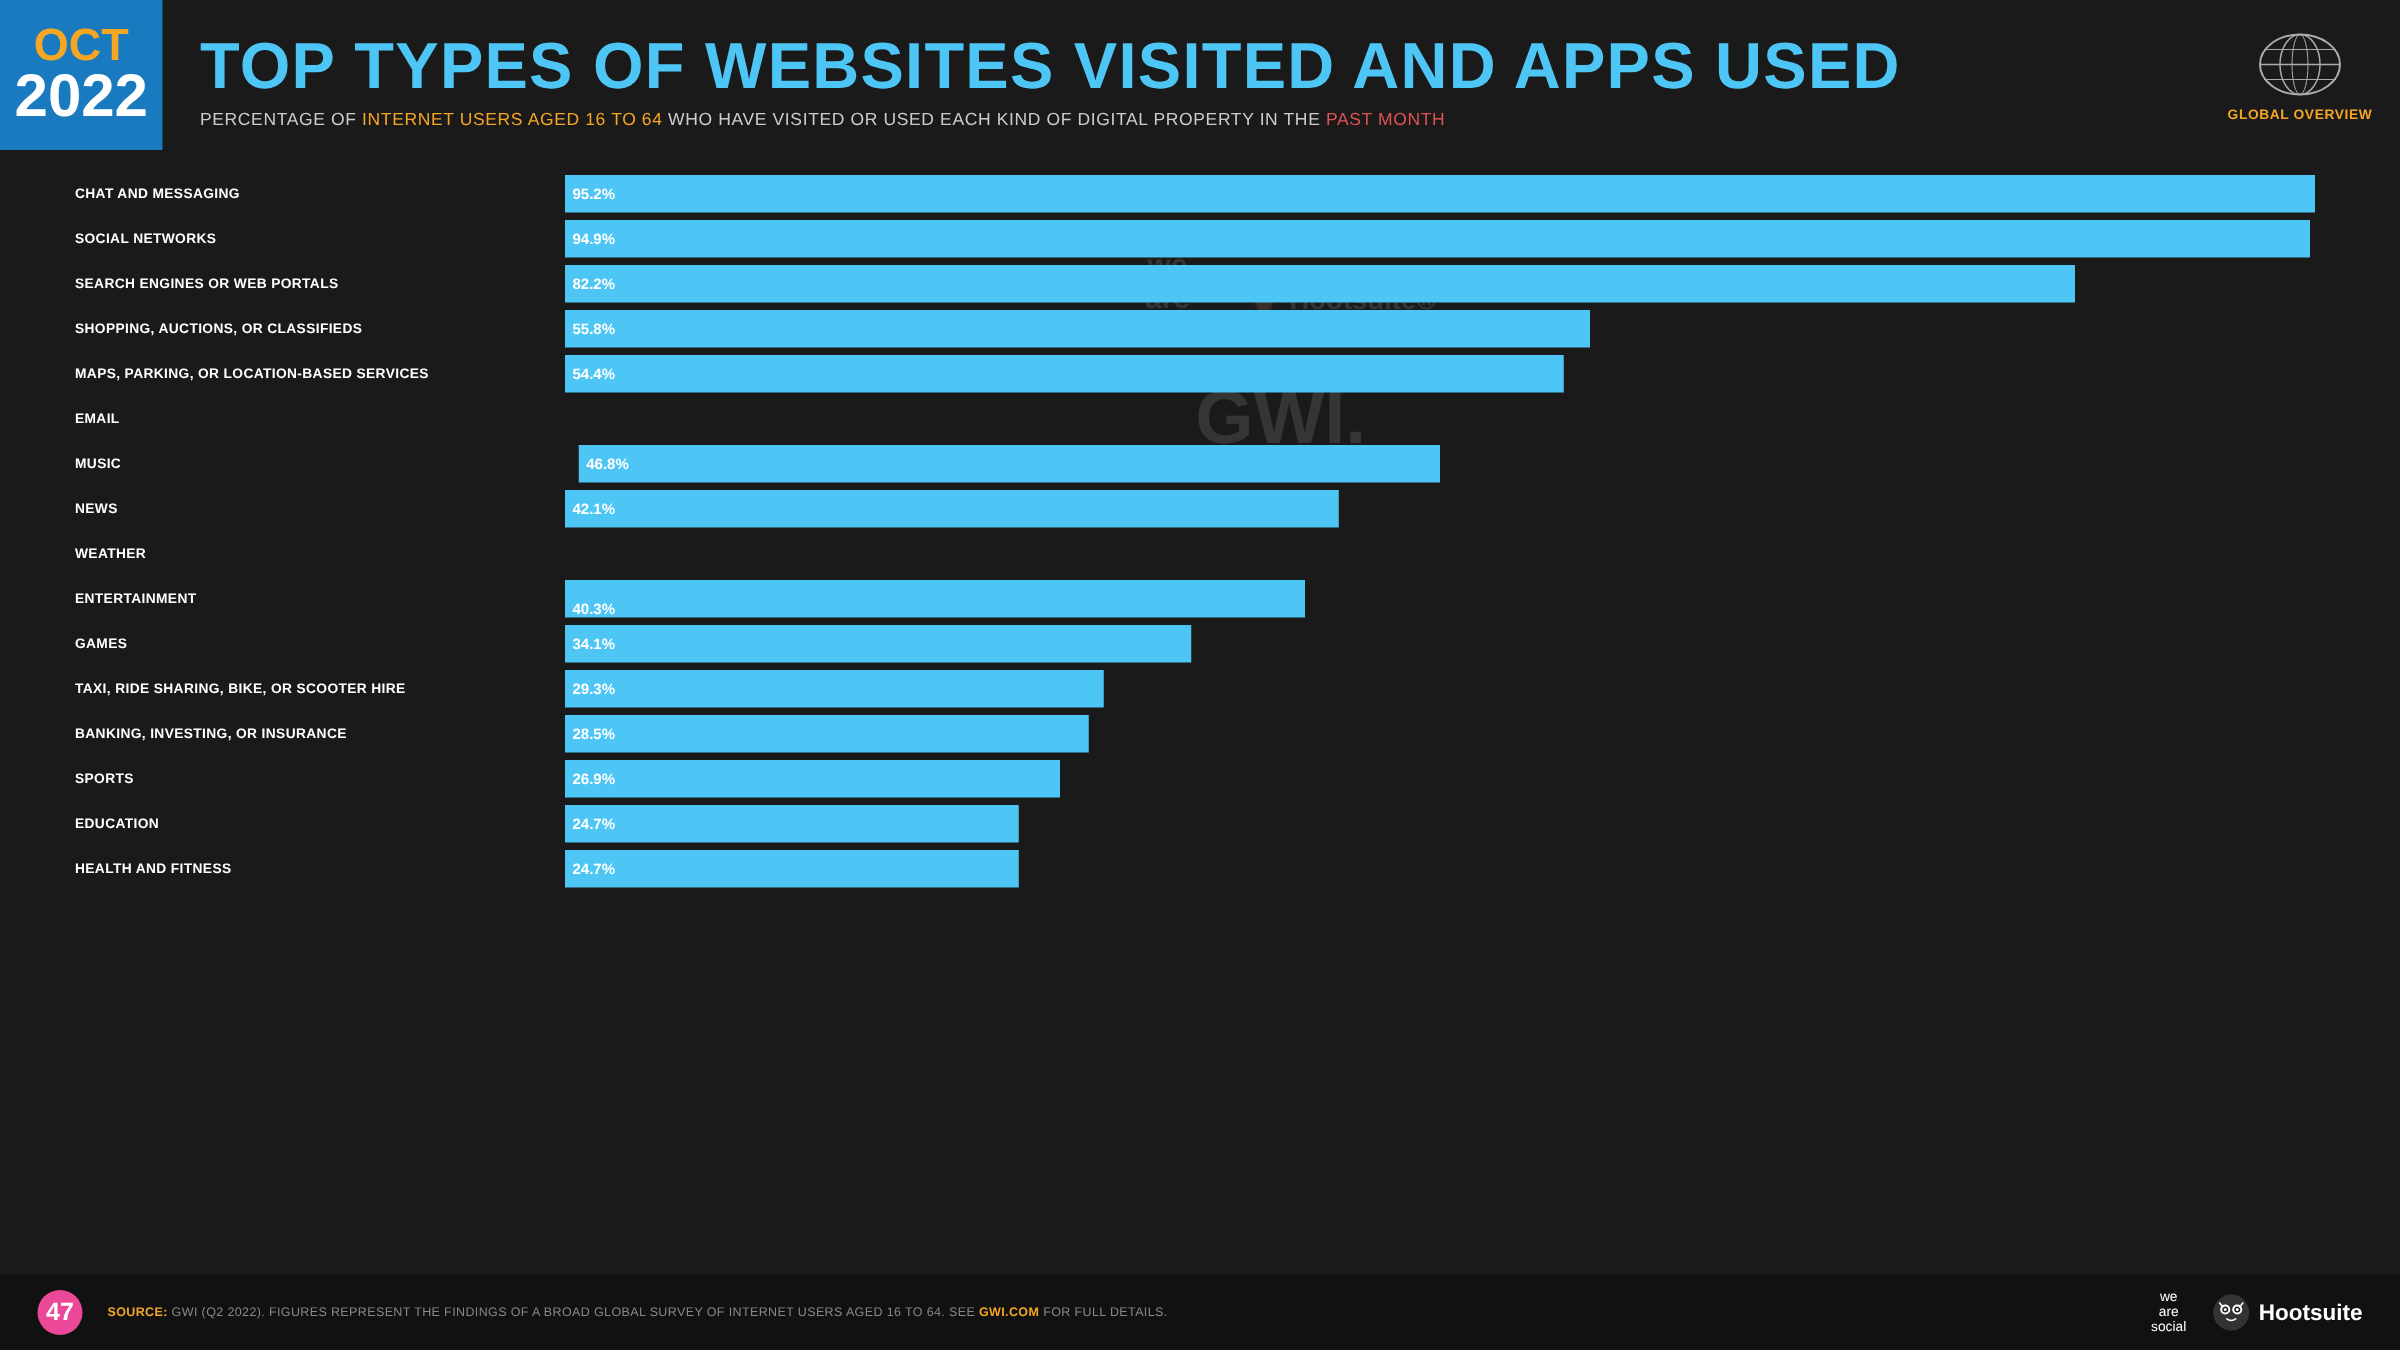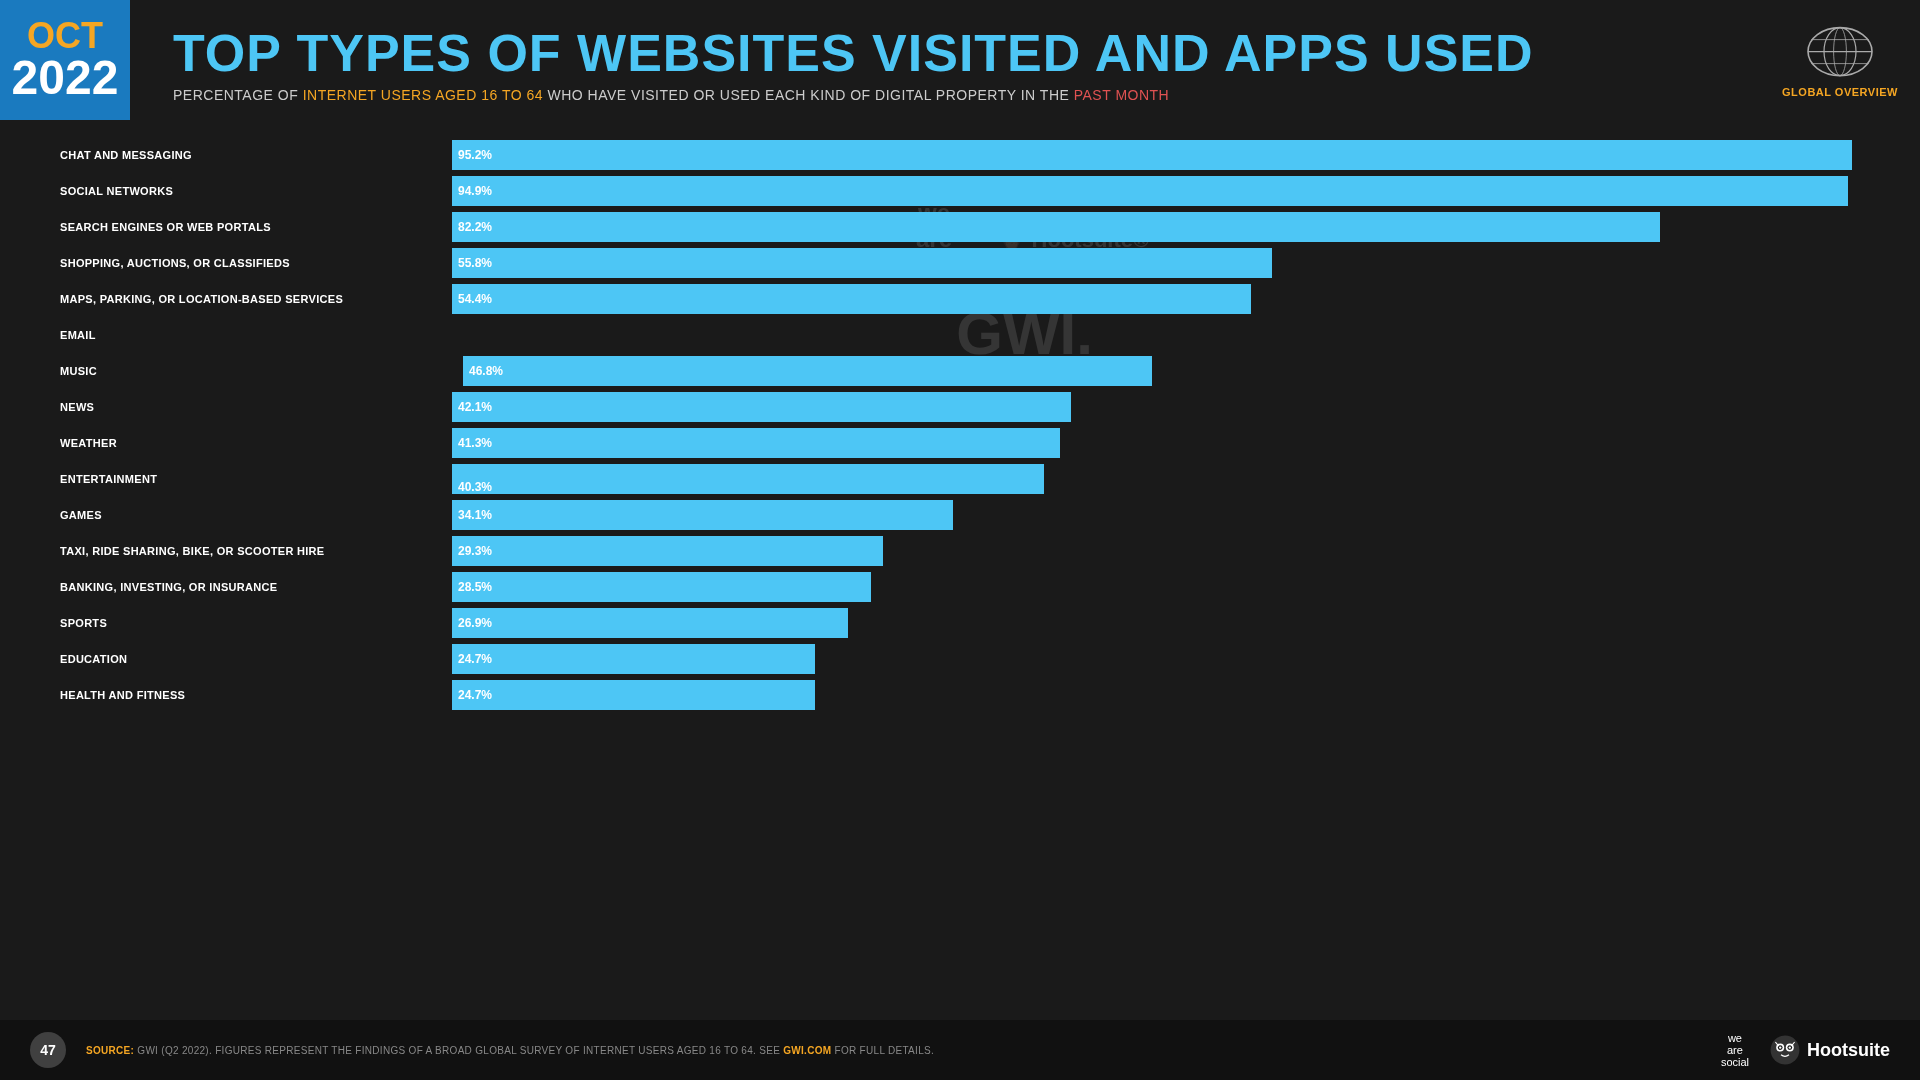--- a/index.html
+++ b/index.html
@@ -11,21 +11,20 @@
       overflow: hidden;
       position: relative;
     }
 
     
     .header {
       display: flex;
       align-items: stretch;
       padding: 0;
       height: 120px;
-      gap: 13px;
     }
 
     .date-box {
       background-color: #1a7abf;
       width: 130px;
       display: flex;
       flex-direction: column;
       align-items: center;
       justify-content: center;
       flex-shrink: 0;
@@ -189,29 +188,29 @@
       left: 0;
       right: 0;
       height: 60px;
       background-color: #111111;
       display: flex;
       align-items: center;
       padding: 0 30px;
     }
 
     .page-number {
-      background-color: #404040;
+      background-color: #ec4899;
       color: #ffffff;
       width: 36px;
       height: 36px;
       border-radius: 50%;
       display: flex;
       align-items: center;
       justify-content: center;
-      font-size: 14px;
+      font-size: 20px;
       font-weight: 700;
       margin-right: 20px;
       flex-shrink: 0;
     }
 
     .source-text {
       color: #888888;
       font-size: 10px;
       flex: 1;
       text-transform: uppercase;
@@ -352,25 +351,20 @@
     <div class="bar-row">
       <div class="bar-label">NEWS</div>
       <div class="bar-container">
         <div class="bar" style="width: 618.8px;">
           <span class="bar-value">42.1%</span>
         </div>
       </div>
     </div>
     <div class="bar-row">
       <div class="bar-label">WEATHER</div>
-      <div class="bar-container">
-        <div class="bar" style="width: 607.6px;">
-          <span class="bar-value">41.3%</span>
-        </div>
-      </div>
     </div>
     <div class="bar-row">
       <div class="bar-label">ENTERTAINMENT</div>
       <div class="bar-container">
         <div class="bar" style="width: 592.2px; align-items: flex-end;">
           <span class="bar-value">40.3%</span>
         </div>
       </div>
     </div>
     <div class="bar-row">

